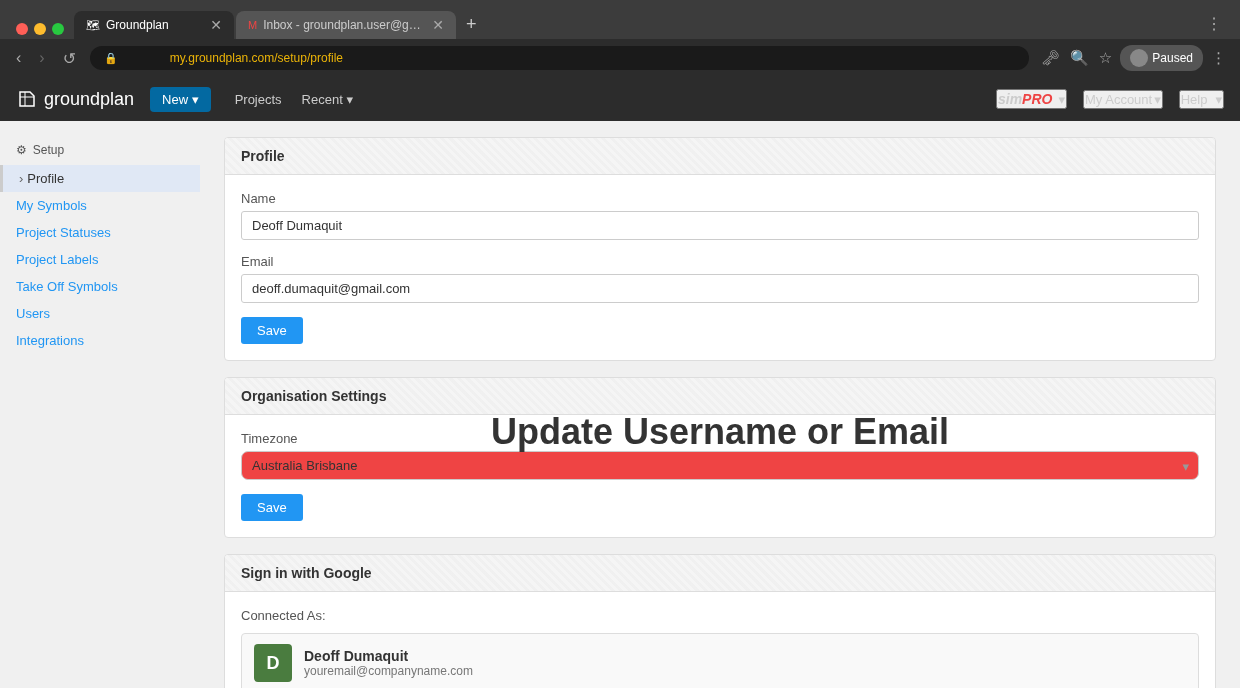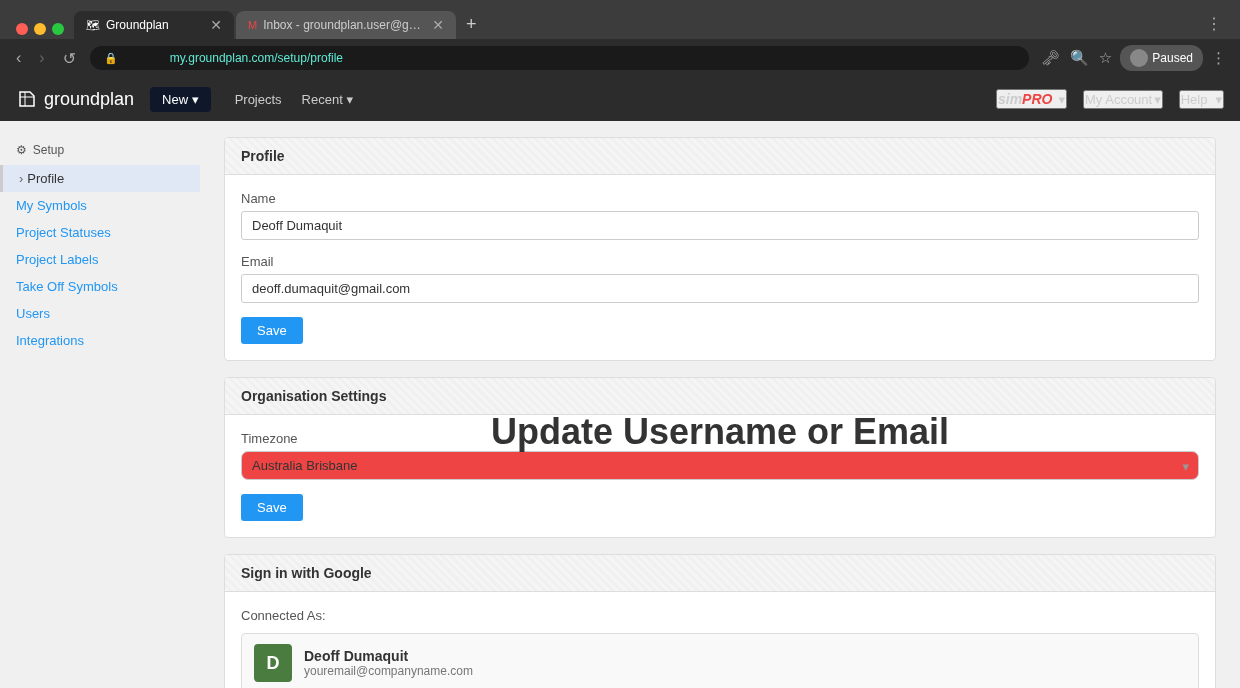--- a/index.html
+++ b/index.html
@@ -13,29 +13,29 @@
     .wc-red { background: #ff5f57; }
     .wc-yellow { background: #febc2e; }
     .wc-green { background: #28c840; }
 
     
     .address-bar { background: #2c2c2c; padding: 6px 12px; display: flex; align-items: center; gap: 10px; }
     .nav-btn { background: none; border: none; color: #aaa; font-size: 16px; cursor: pointer; padding: 2px 4px; }
     .nav-btn:disabled { color: #666; }
     .address-input { flex: 1; background: #1a1a1a; color: #ddd; border: none; border-radius: 20px; padding: 5px 14px; font-size: 12px; display: flex; align-items: center; gap: 6px; }
     .lock-icon { color: #aaa; font-size: 11px; }
-    .address-text { color: #5eead4; font-size: 12px; padding-left: 46px; }
+    .address-text { color: #eab308; font-size: 12px; padding-left: 46px; }
     .toolbar-icons { display: flex; gap: 6px; align-items: center; }
     .toolbar-icon { background: none; border: none; color: #aaa; font-size: 15px; cursor: pointer; padding: 2px; }
     .paused-btn { background: #555; color: #fff; border: none; border-radius: 12px; padding: 4px 10px; font-size: 12px; cursor: pointer; display: flex; align-items: center; gap: 4px; }
 
     
     .app-header { background: #2c2c2c; padding: 0 16px; display: flex; align-items: center; height: 44px; gap: 16px; }
     .logo { color: #fff; font-size: 18px; display: flex; align-items: center; gap: 6px; font-weight: 300; }
-    .new-btn { background: #0f172a; color: #fff; border: none; border-radius: 4px; padding: 5px 12px; font-size: 13px; cursor: pointer; display: flex; align-items: center; gap: 4px; }
+    .new-btn { background: #0369a1; color: #fff; border: none; border-radius: 4px; padding: 5px 12px; font-size: 13px; cursor: pointer; display: flex; align-items: center; gap: 4px; }
     .header-nav { display: flex; gap: 4px; }
     .header-nav-btn { background: none; border: none; color: #ccc; font-size: 13px; cursor: pointer; padding: 5px 8px; }
     .spacer { flex: 1; }
     .header-right { display: flex; align-items: center; gap: 16px; }
     .simpro-btn { color: #ccc; font-size: 13px; cursor: pointer; display: flex; align-items: center; gap: 6px; }
     .my-account-btn { color: #ccc; font-size: 13px; cursor: pointer; display: flex; align-items: center; gap: 2px; }
     .help-btn { color: #ccc; font-size: 13px; cursor: pointer; display: flex; align-items: center; gap: 8px; }
 
     
     .page-body { display: flex; background: #f0f0f0; min-height: calc(688px - 130px); }

